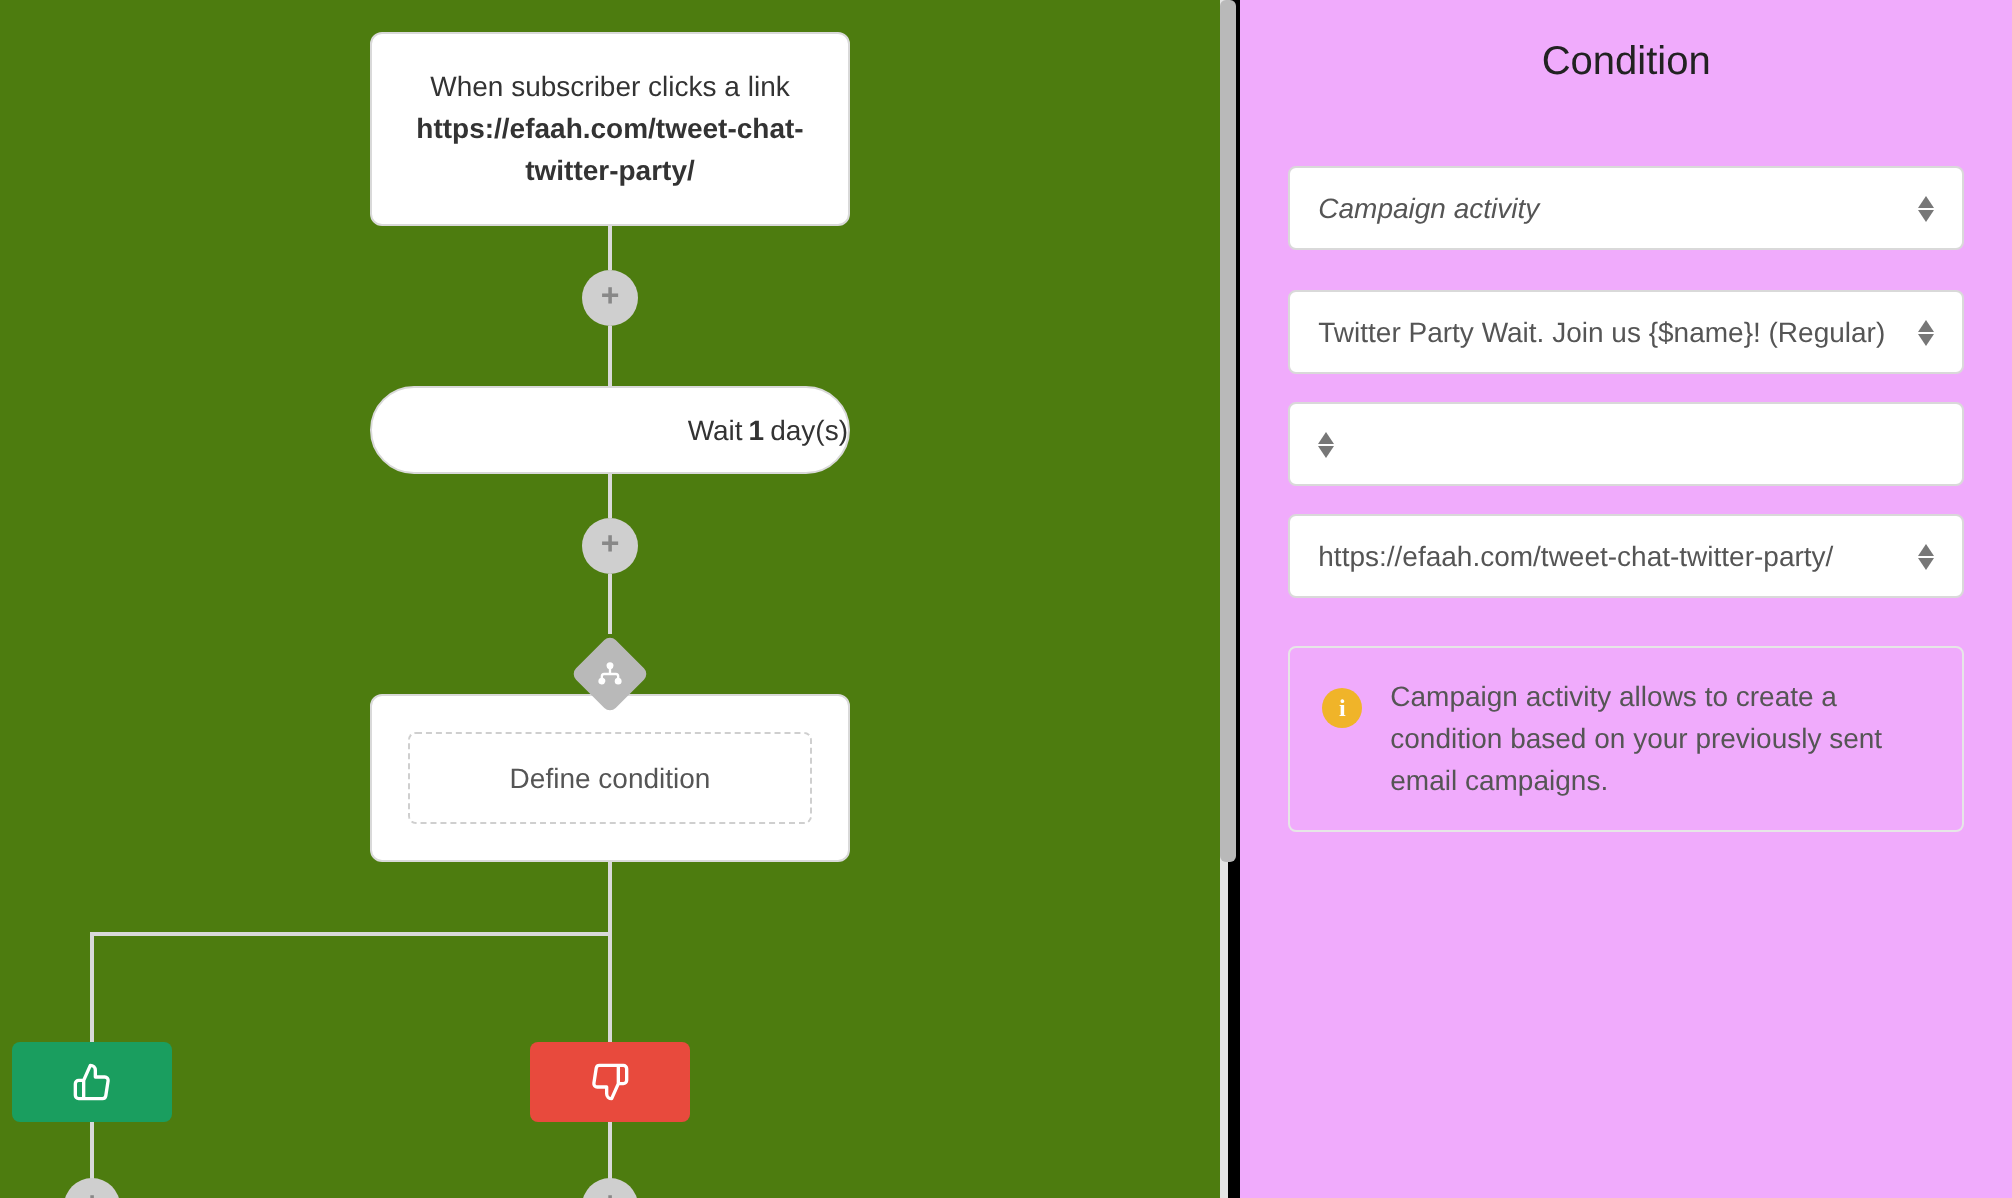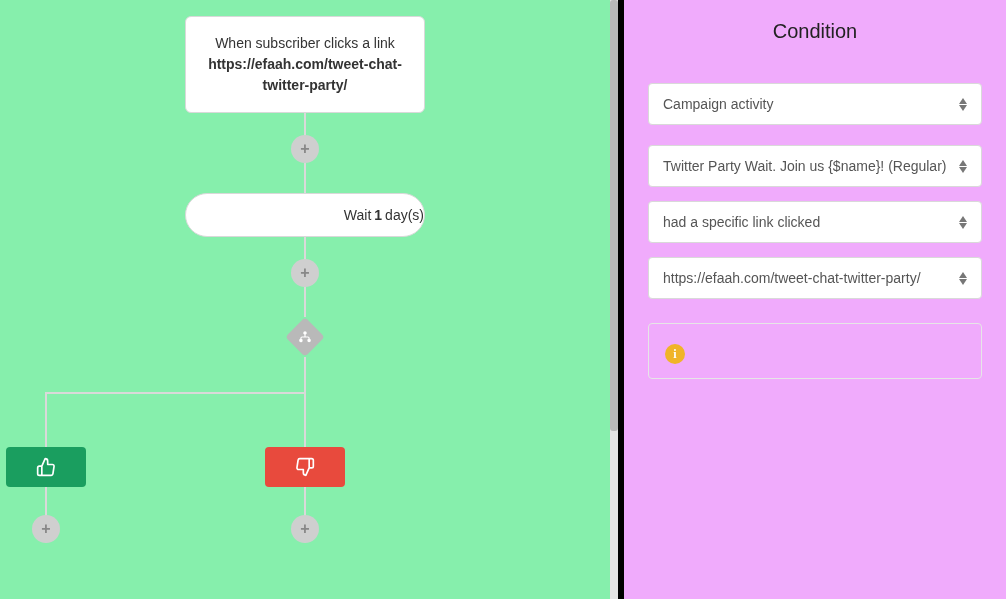--- a/index.html
+++ b/index.html
@@ -13,21 +13,21 @@
     display: flex;
     width: 1006px;
     height: 599px;
     background: #f0f0f0;
     position: relative;
   }
   
   .canvas {
     flex: 1 1 auto;
     position: relative;
-    background: #86efac;
+    background: #4d7c0f;
   }
   .flow {
     position: absolute;
     left: 0; right: 0; top: 0;
     display: flex;
     flex-direction: column;
     align-items: center;
   }
   .line {
     width: 2px;
@@ -194,21 +194,21 @@
   .info-icon {
     width: 20px; height: 20px;
     border-radius: 50%;
     background: #f0b429;
     flex: 0 0 auto;
     display:flex; align-items:center; justify-content:center;
     margin-top: 6px;
   }
   .info-icon span { color:#fff; font-weight:700; font-size:12px; font-family: Georgia, serif; }
   .info-text { font-size: 14px; color:#555; line-height:1.5; }
-  .gap-lg { margin-bottom: 20px; }
+  .gap-lg { margin-bottom: 20px; font-style: italic; }
 </style>
 </head>
 <body>
 
 <div class="app">
 
   <div class="canvas">
     <div class="flow">
 
       <div class="trigger-card">
@@ -230,20 +230,25 @@
       <div class="line" style="height:30px"></div>
 
       <div class="diamond-wrap">
         <div class="diamond">
           <svg viewBox="0 0 24 24">
               <path d="M12 2a3 3 0 0 0-3 3 3 3 0 0 0 2 2.83V11H7a3 3 0 0 0-3 3v1.17A3 3 0 0 0 2 18a3 3 0 1 0 4-2.83V14a1 1 0 0 1 1-1h10a1 1 0 0 1 1 1v1.17A3 3 0 0 0 16 18a3 3 0 1 0 6 0 3 3 0 0 0-2-2.83V14a3 3 0 0 0-3-3h-4V7.83A3 3 0 0 0 15 5a3 3 0 0 0-3-3z"></path>
             </svg>
         </div>
       </div>
 
+      <div class="cond-card">
+        <div class="cond-inner">
+          <span>Define condition</span>
+        </div>
+      </div>
 
       <div class="split-wrap">
         <svg class="split-svg" viewBox="0 0 610 170" preserveAspectRatio="none">
           <path d="M305 0 L305 36 L46 36 L46 170" stroke="#d9d9d9" stroke-width="2" fill="none"></path>
           <path d="M305 0 L305 36 L305 36 L305 170" stroke="#d9d9d9" stroke-width="2" fill="none"></path>
         </svg>
         <div class="branch-btn branch-yes" style="left:6px">
           <svg width="20" height="20" viewBox="0 0 24 24" fill="none" stroke="#fff" stroke-width="2" stroke-linecap="round" stroke-linejoin="round">
               <path d="M14 9V5a3 3 0 0 0-3-3l-4 9v11h11.28a2 2 0 0 0 2-1.7l1.38-9a2 2 0 0 0-2-2.3zM7 22H4a2 2 0 0 1-2-2v-7a2 2 0 0 1 2-2h3"></path>
             </svg>
@@ -284,21 +289,20 @@
         <span class="chevrons">
           <svg viewBox="0 0 8 6">
               <path d="M4 0 L8 6 L0 6 Z" fill="currentColor"></path>
             </svg>
           <svg viewBox="0 0 8 6">
               <path d="M4 6 L0 0 L8 0 Z" fill="currentColor"></path>
             </svg>
         </span>
       </div>
       <div class="select">
-        <span>had a specific link clicked</span>
         <span class="chevrons">
           <svg viewBox="0 0 8 6">
               <path d="M4 0 L8 6 L0 6 Z" fill="currentColor"></path>
             </svg>
           <svg viewBox="0 0 8 6">
               <path d="M4 6 L0 0 L8 0 Z" fill="currentColor"></path>
             </svg>
         </span>
       </div>
       <div class="select">
@@ -310,17 +314,18 @@
           <svg viewBox="0 0 8 6">
               <path d="M4 6 L0 0 L8 0 Z" fill="currentColor"></path>
             </svg>
         </span>
       </div>
 
       <div class="info-box">
         <div class="info-icon">
             <span>i</span>
           </div>
+        <div class="info-text">Campaign activity allows to create a condition based on your previously sent email campaigns.</div>
       </div>
     </div>
   </div>
 
 </div>
 
 </body></html>

